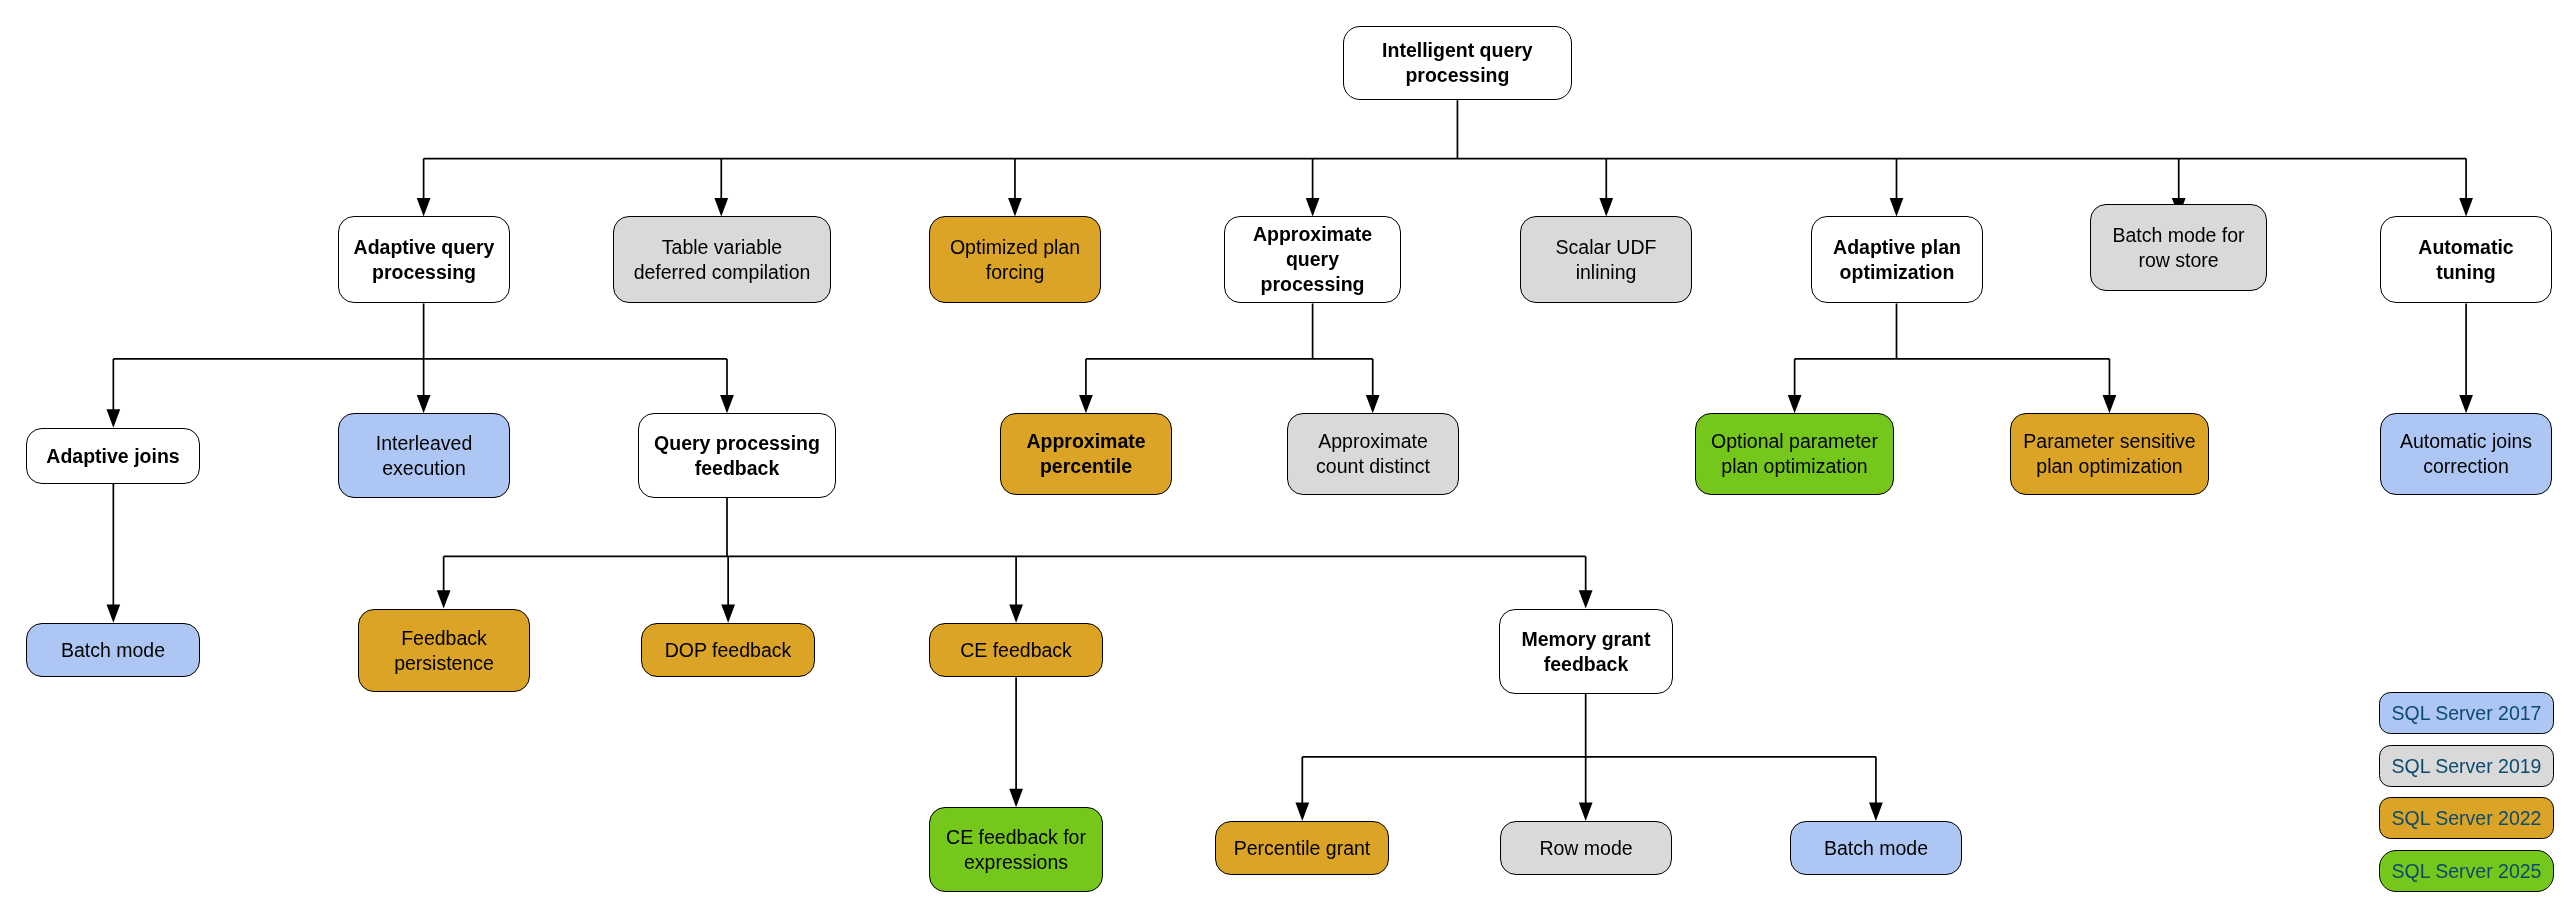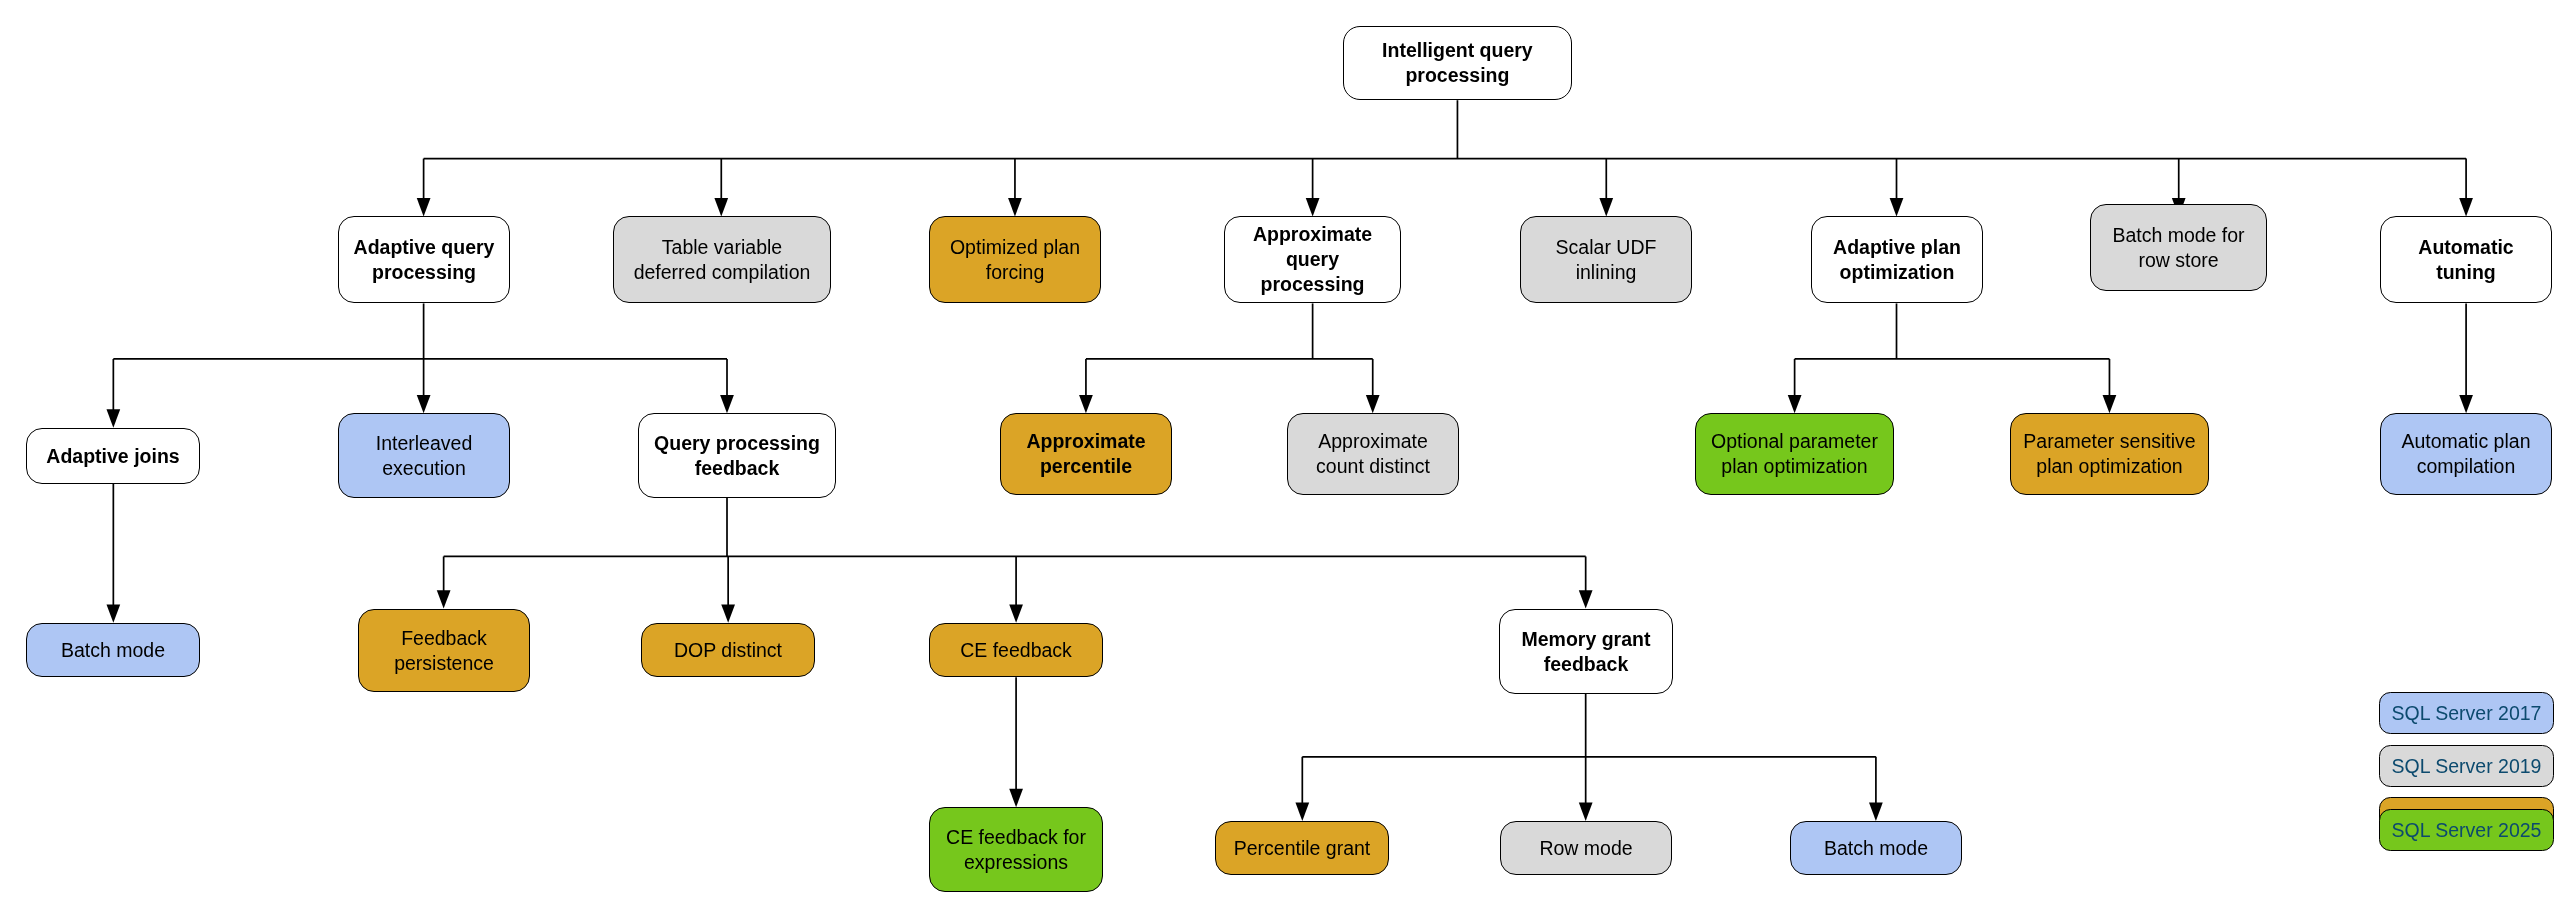--- a/index.html
+++ b/index.html
@@ -117,32 +117,32 @@
   <div class="node" style="left: 2090px; top: 204px; width: 177px; height: 87px; background: rgb(217, 217, 217);">Batch mode for row store</div>
   <div class="node bold" style="left: 2380px; top: 216px; width: 172px; height: 87px; background: rgb(255, 255, 255);">Automatic tuning</div>
 
   <div class="node bold" style="left: 26px; top: 428px; width: 174px; height: 56px; background: rgb(255, 255, 255);">Adaptive joins</div>
   <div class="node" style="left: 338px; top: 413px; width: 172px; height: 85px; background: rgb(174, 198, 244);">Interleaved execution</div>
   <div class="node bold" style="left: 628px; top: 413px; width: 198px; height: 85px; background: rgb(255, 255, 255); margin-left: 10px;">Query processing feedback</div>
   <div class="node" style="left: 1000px; top: 413px; width: 172px; height: 82px; background: rgb(219, 164, 38); font-weight: bold;">Approximate percentile</div>
   <div class="node" style="left: 1287px; top: 413px; width: 172px; height: 82px; background: rgb(217, 217, 217);">Approximate count distinct</div>
   <div class="node" style="left: 1695px; top: 413px; width: 199px; height: 82px; background: rgb(118, 199, 28);">Optional parameter plan optimization</div>
   <div class="node" style="left: 2010px; top: 413px; width: 199px; height: 82px; background: rgb(219, 164, 38);">Parameter sensitive plan optimization</div>
-  <div class="node" style="left: 2380px; top: 413px; width: 172px; height: 82px; background: rgb(174, 198, 244);">Automatic plan compilation</div>
+  <div class="node" style="left: 2380px; top: 413px; width: 172px; height: 82px; background: rgb(174, 198, 244);">Automatic joins correction</div>
 
   <div class="node" style="left: 26px; top: 623px; width: 174px; height: 54px; background: rgb(174, 198, 244);">Batch mode</div>
   <div class="node" style="left: 358px; top: 609px; width: 172px; height: 83px; background: rgb(219, 164, 38);">Feedback persistence</div>
-  <div class="node" style="left: 641px; top: 623px; width: 174px; height: 54px; background: rgb(219, 164, 38);">DOP distinct</div>
+  <div class="node" style="left: 641px; top: 623px; width: 174px; height: 54px; background: rgb(219, 164, 38);">DOP feedback</div>
   <div class="node" style="left: 929px; top: 623px; width: 174px; height: 54px; background: rgb(219, 164, 38);">CE feedback</div>
   <div class="node bold" style="left: 1499px; top: 609px; width: 174px; height: 85px; background: rgb(255, 255, 255);">Memory grant feedback</div>
 
   <div class="node" style="left: 929px; top: 807px; width: 174px; height: 85px; background: rgb(118, 199, 28);">CE feedback for expressions</div>
   <div class="node" style="left: 1215px; top: 821px; width: 174px; height: 54px; background: rgb(219, 164, 38);">Percentile grant</div>
   <div class="node" style="left: 1500px; top: 821px; width: 172px; height: 54px; background: rgb(217, 217, 217);">Row mode</div>
   <div class="node" style="left: 1790px; top: 821px; width: 172px; height: 54px; background: rgb(174, 198, 244);">Batch mode</div>
 
   <div class="legend-item" style="top: 692px; background: rgb(174, 198, 244);">SQL Server 2017</div>
   <div class="legend-item" style="top: 745px; background: rgb(217, 217, 217);">SQL Server 2019</div>
   <div class="legend-item" style="top: 797px; background: rgb(219, 164, 38);">SQL Server 2022</div>
-  <div class="legend-item" style="top: 809px; background: rgb(118, 199, 28);">SQL Server 2025</div>
+  <div class="legend-item" style="top: 850px; background: rgb(118, 199, 28); border-radius: 17px;">SQL Server 2025</div>
 
 </div>
 
 
 </body></html>

